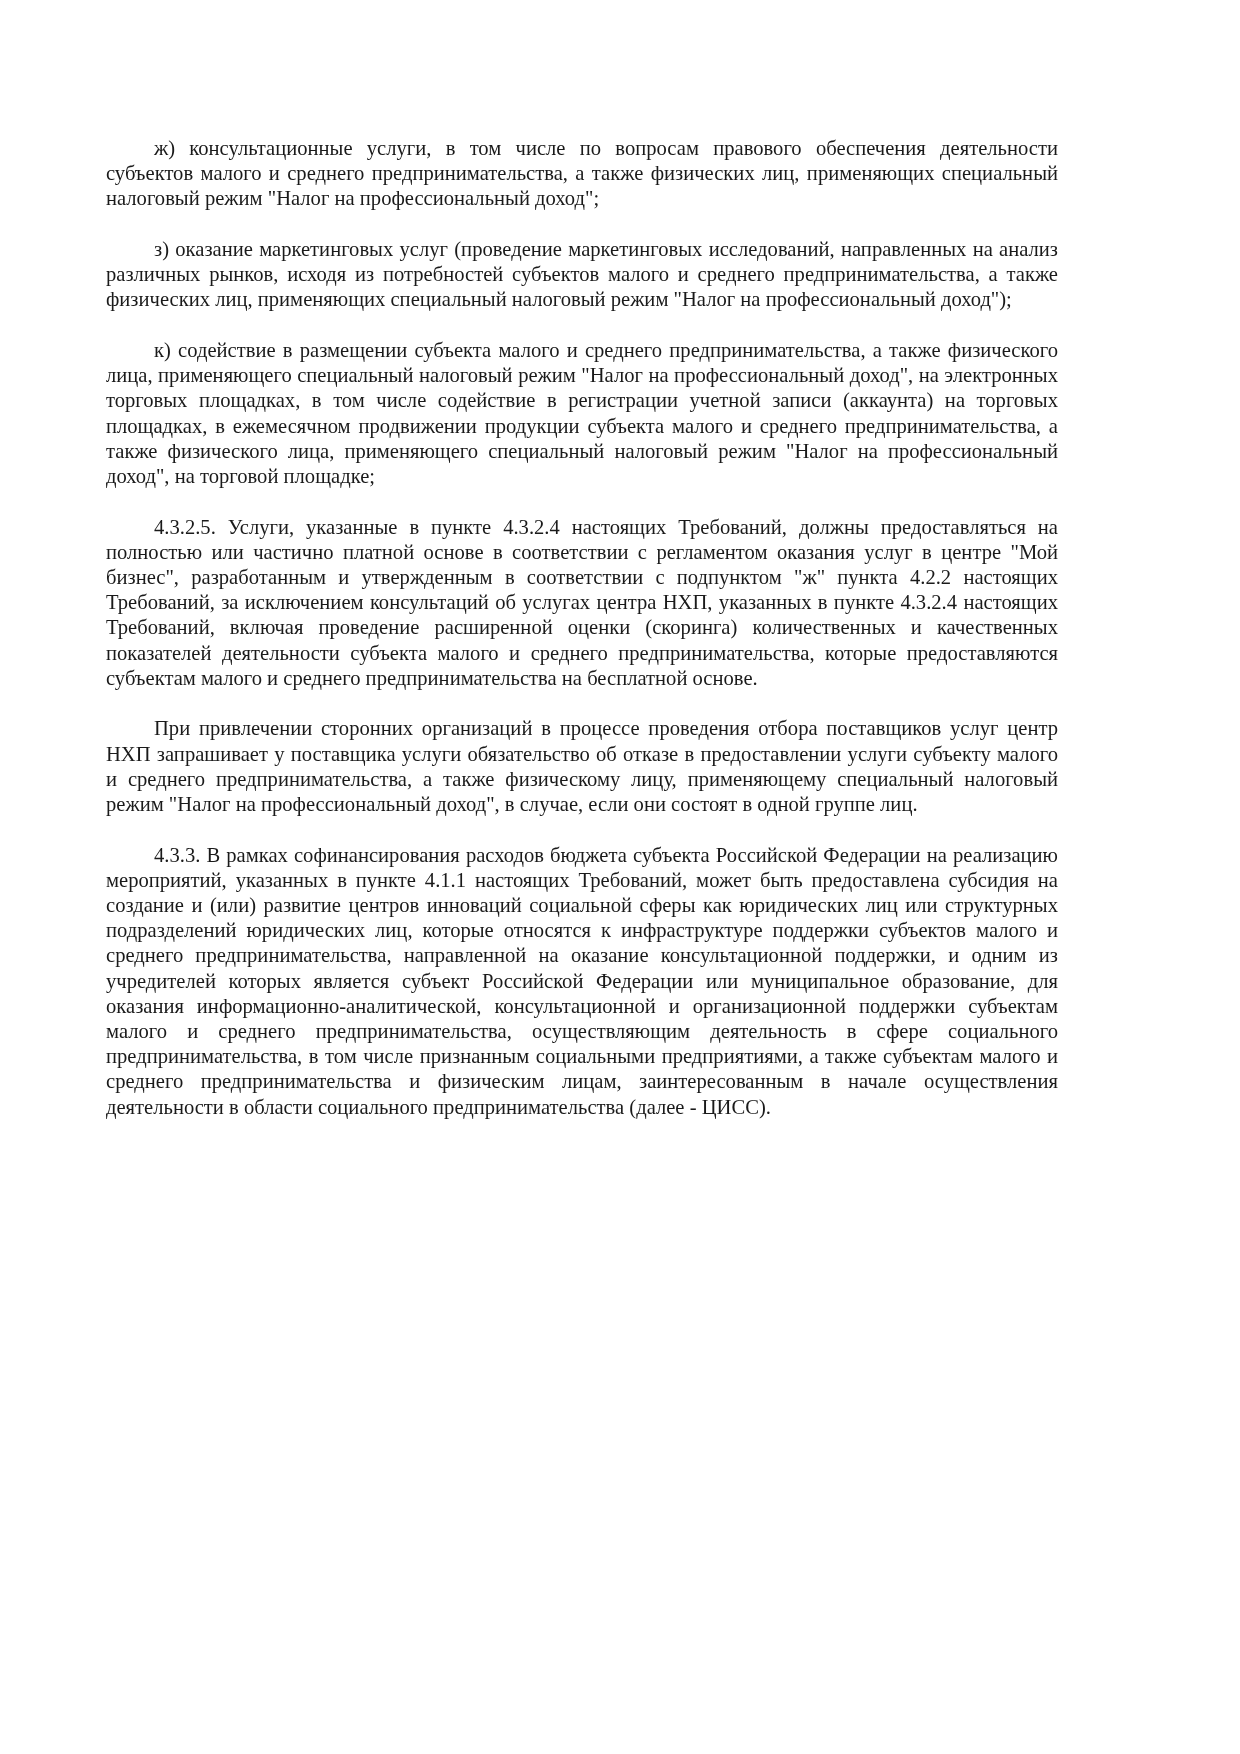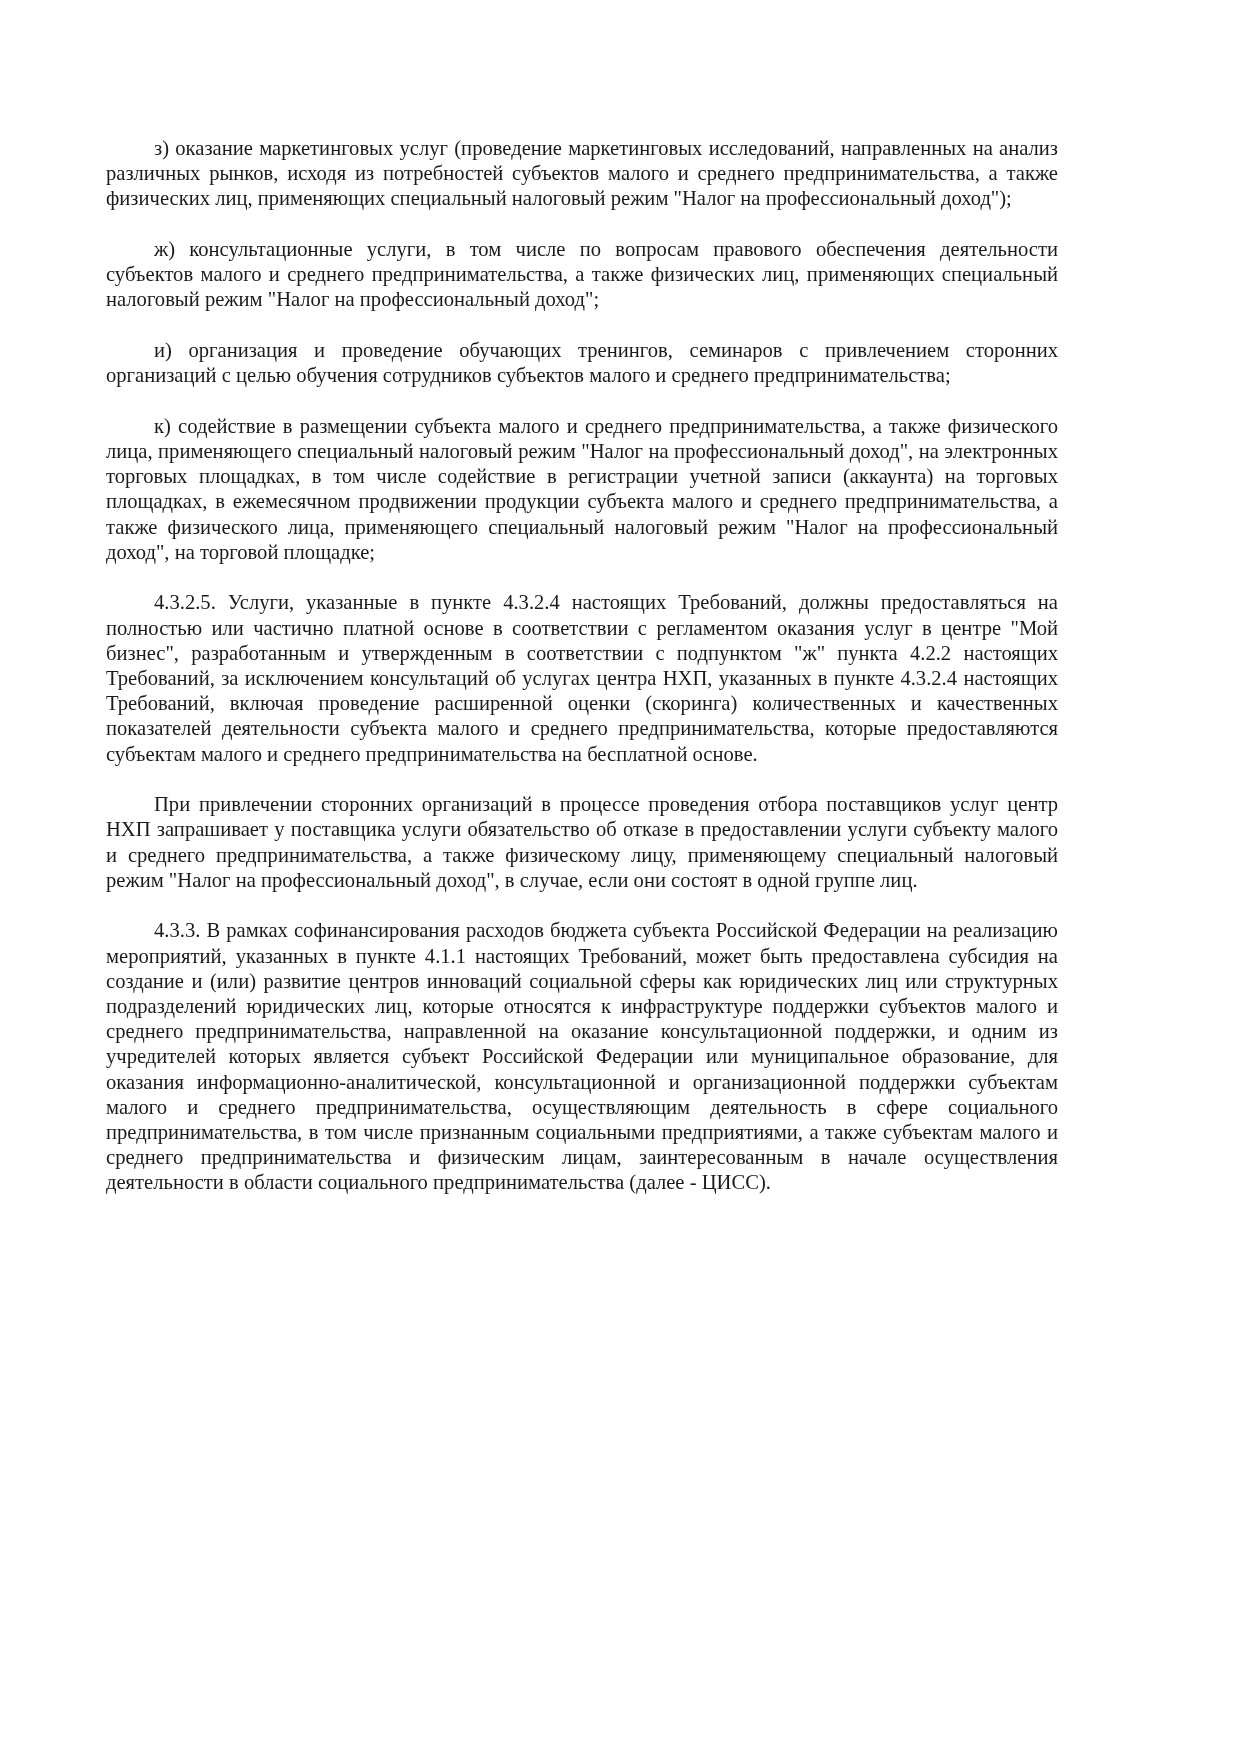--- a/index.html
+++ b/index.html
@@ -27,20 +27,19 @@
       margin: 0 0 25.4px 0;
       text-align: justify;
       text-indent: 48px;
       hyphens: none;
     }
   </style>
 </head>
 <body>
 
 <div class="page">
+  <p class="para">ж) консультационные услуги, в том числе по вопросам правового обеспечения деятельности субъектов малого и среднего предпринимательства, а также физических лиц, применяющих специальный налоговый режим "Налог на профессиональный доход";</p>
   <p class="para">з) оказание маркетинговых услуг (проведение маркетинговых исследований, направленных на анализ различных рынков, исходя из потребностей субъектов малого и среднего предпринимательства, а также физических лиц, применяющих специальный налоговый режим "Налог на профессиональный доход");</p>
-  <p class="para">ж) консультационные услуги, в том числе по вопросам правового обеспечения деятельности субъектов малого и среднего предпринимательства, а также физических лиц, применяющих специальный налоговый режим "Налог на профессиональный доход";</p>
-  <p class="para">и) организация и проведение обучающих тренингов, семинаров с привлечением сторонних организаций с целью обучения сотрудников субъектов малого и среднего предпринимательства;</p>
   <p class="para">к) содействие в размещении субъекта малого и среднего предпринимательства, а также физического лица, применяющего специальный налоговый режим "Налог на профессиональный доход", на электронных торговых площадках, в том числе содействие в регистрации учетной записи (аккаунта) на торговых площадках, в ежемесячном продвижении продукции субъекта малого и среднего предпринимательства, а также физического лица, применяющего специальный налоговый режим "Налог на профессиональный доход", на торговой площадке;</p>
   <p class="para">4.3.2.5. Услуги, указанные в пункте 4.3.2.4 настоящих Требований, должны предоставляться на полностью или частично платной основе в соответствии с регламентом оказания услуг в центре "Мой бизнес", разработанным и утвержденным в соответствии с подпунктом "ж" пункта 4.2.2 настоящих Требований, за исключением консультаций об услугах центра НХП, указанных в пункте 4.3.2.4 настоящих Требований, включая проведение расширенной оценки (скоринга) количественных и качественных показателей деятельности субъекта малого и среднего предпринимательства, которые предоставляются субъектам малого и среднего предпринимательства на бесплатной основе.</p>
   <p class="para">При привлечении сторонних организаций в процессе проведения отбора поставщиков услуг центр НХП запрашивает у поставщика услуги обязательство об отказе в предоставлении услуги субъекту малого и среднего предпринимательства, а также физическому лицу, применяющему специальный налоговый режим "Налог на профессиональный доход", в случае, если они состоят в одной группе лиц.</p>
   <p class="para">4.3.3. В рамках софинансирования расходов бюджета субъекта Российской Федерации на реализацию мероприятий, указанных в пункте 4.1.1 настоящих Требований, может быть предоставлена субсидия на создание и (или) развитие центров инноваций социальной сферы как юридических лиц или структурных подразделений юридических лиц, которые относятся к инфраструктуре поддержки субъектов малого и среднего предпринимательства, направленной на оказание консультационной поддержки, и одним из учредителей которых является субъект Российской Федерации или муниципальное образование, для оказания информационно-аналитической, консультационной и организационной поддержки субъектам малого и среднего предпринимательства, осуществляющим деятельность в сфере социального предпринимательства, в том числе признанным социальными предприятиями, а также субъектам малого и среднего предпринимательства и физическим лицам, заинтересованным в начале осуществления деятельности в области социального предпринимательства (далее - ЦИСС).</p>
 </div>
 
 </body></html>

